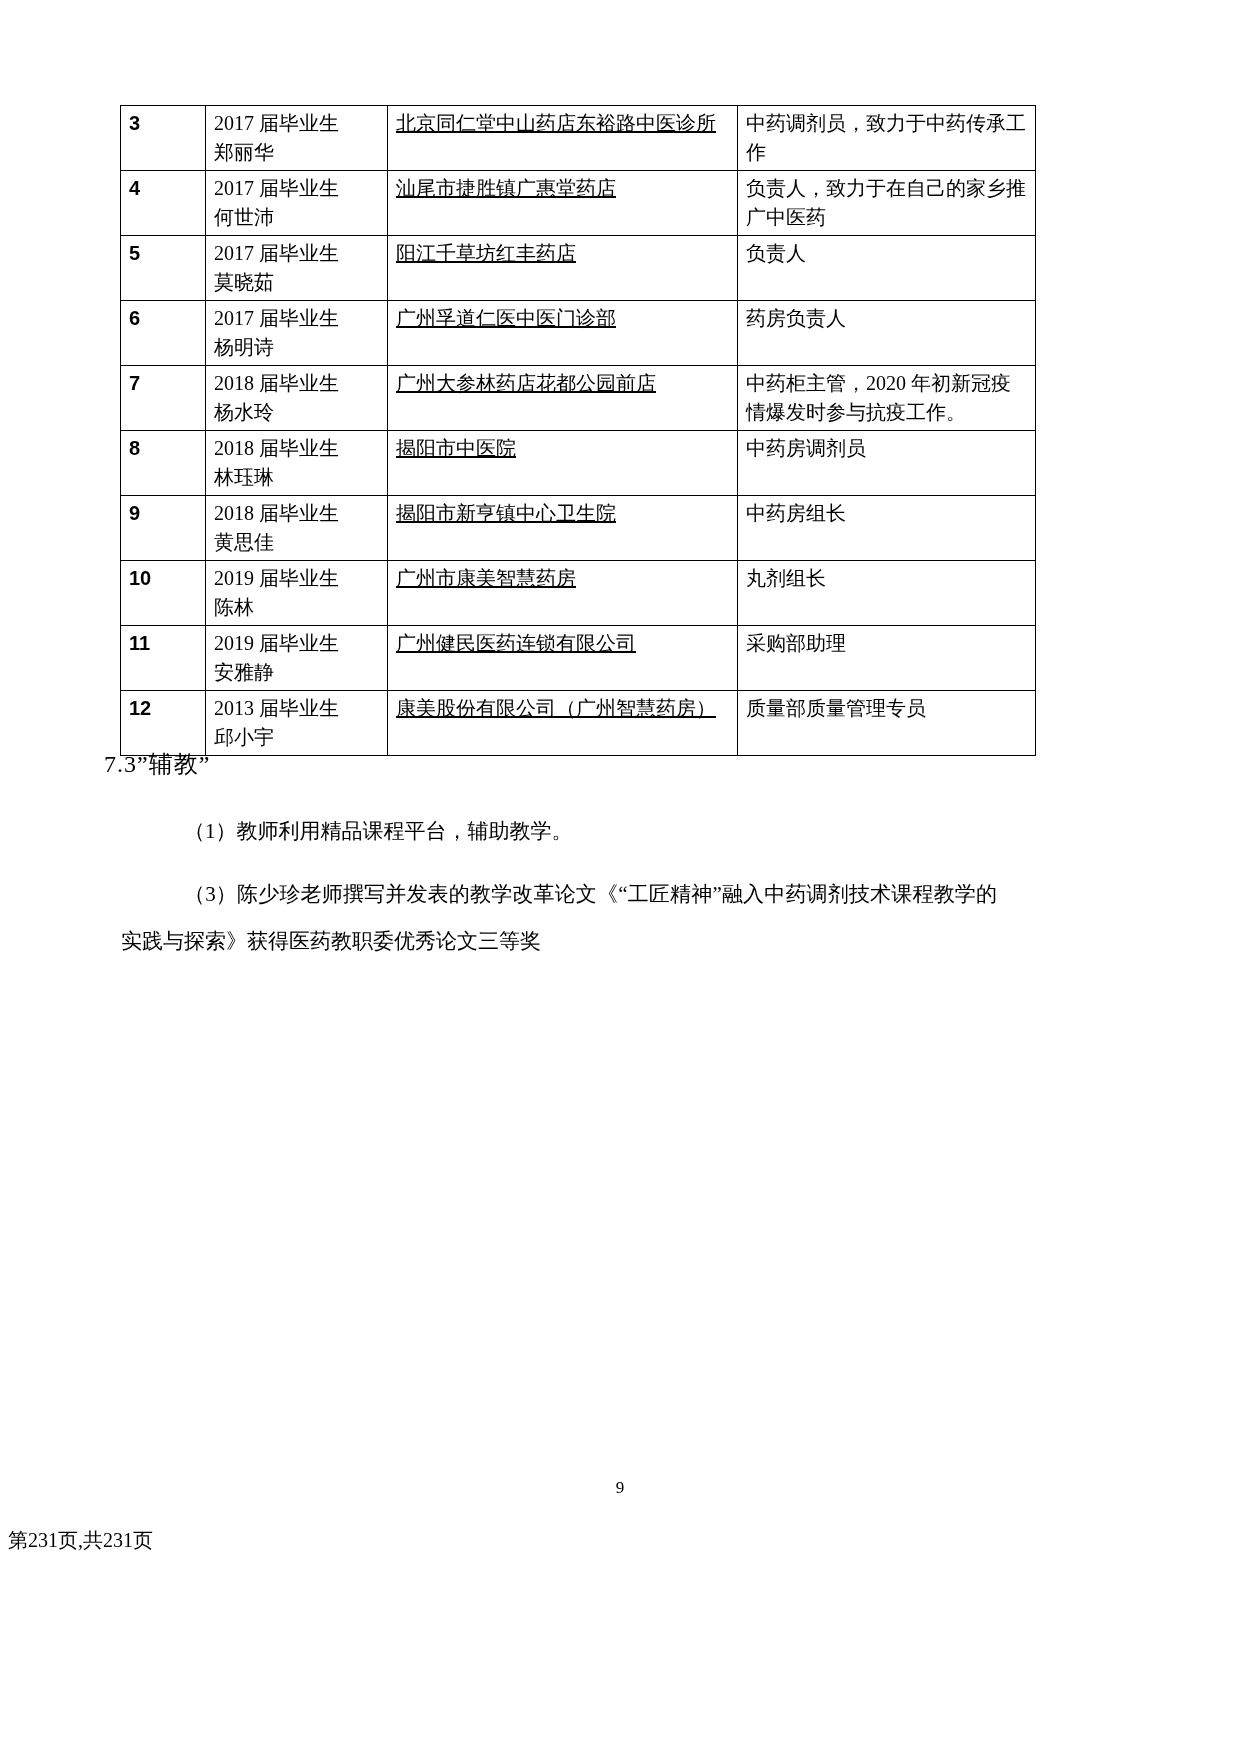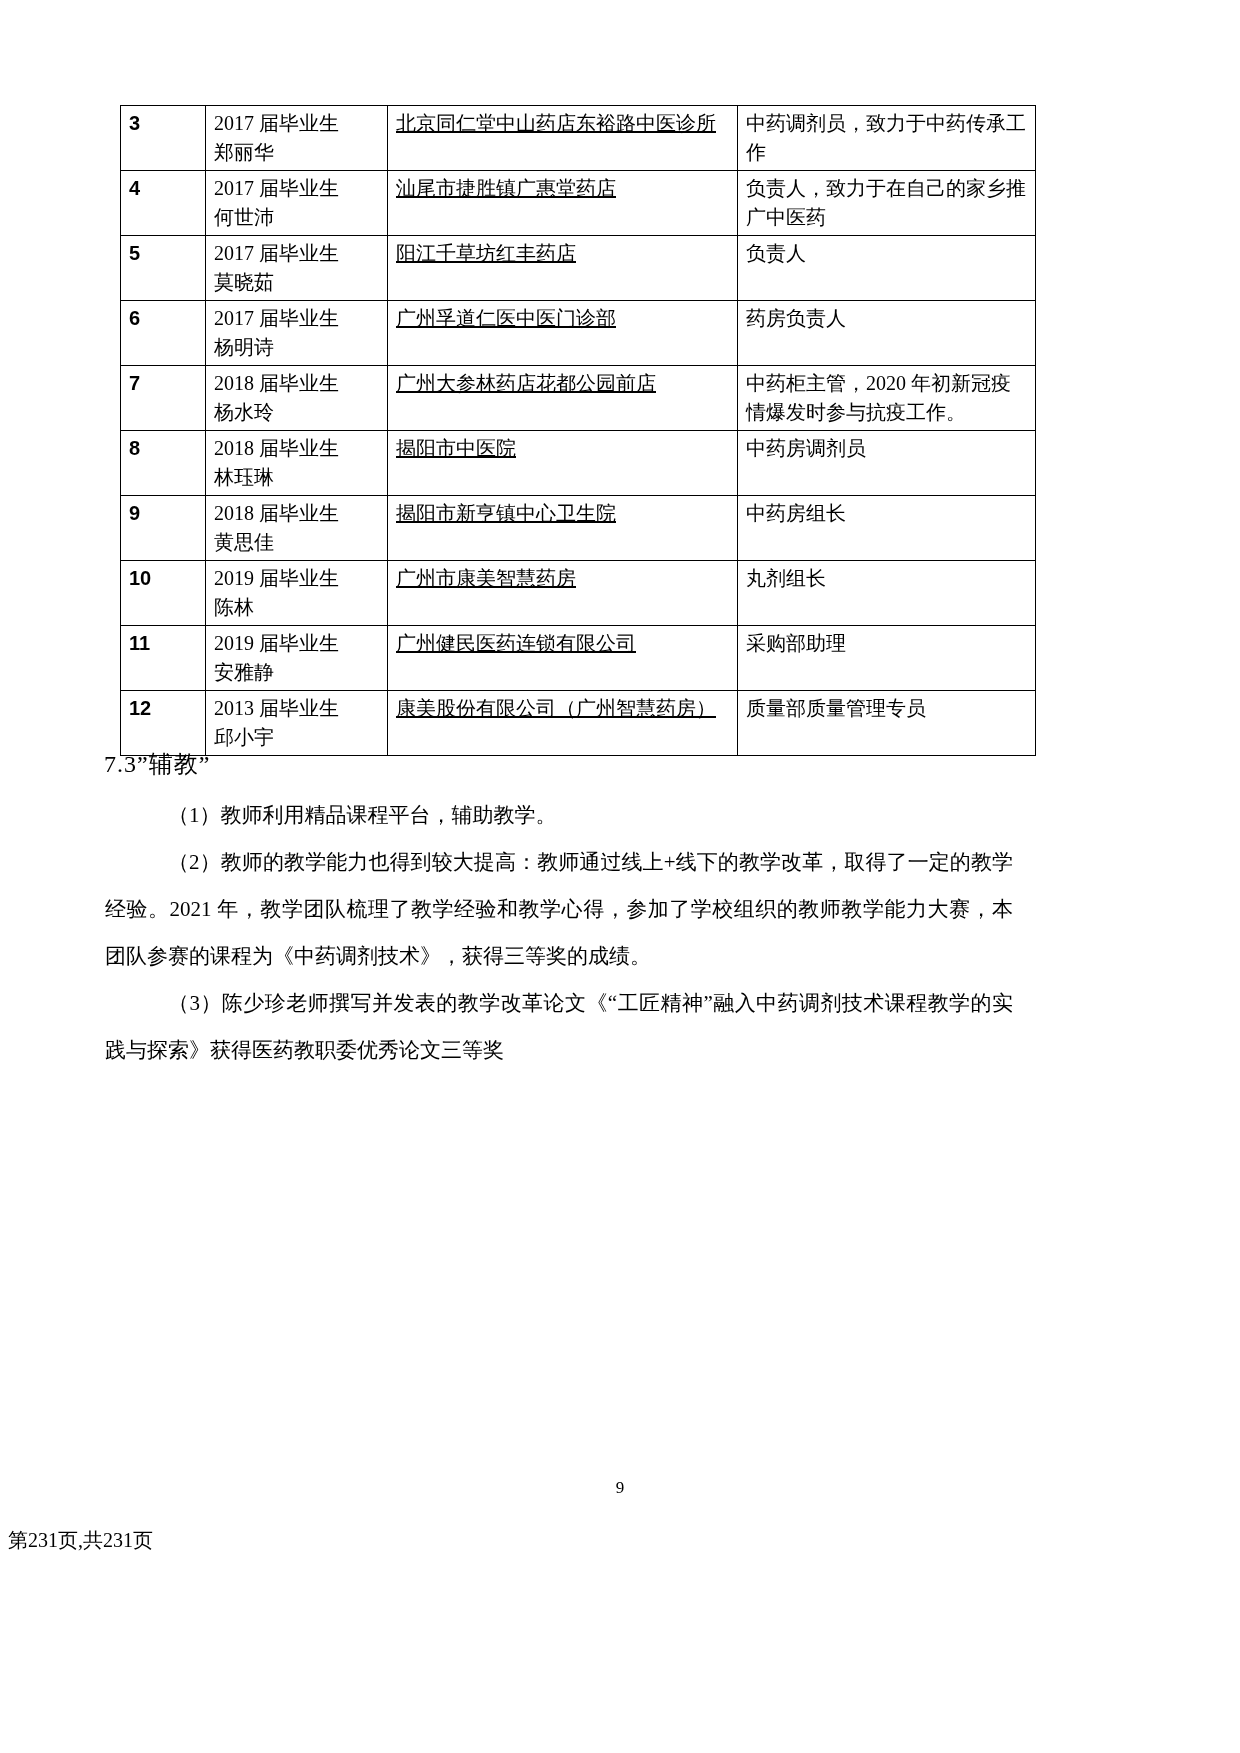--- a/index.html
+++ b/index.html
@@ -60,21 +60,21 @@
   .body-text {
     position: absolute;
     left: 105px;
     top: 792px;
     width: 908px;
     font-size: 21px;
     line-height: 47px;
     text-align: justify;
   }
   .body-text p {
-    margin: 0;
+    margin: 16px;
     text-indent: 63px;
   }
 
   
   .page-number {
     position: absolute;
     left: 0;
     top: 1478px;
     width: 100%;
     text-align: center;
@@ -186,21 +186,20 @@
           <td class="c-work">康美股份有限公司（广州智慧药房）</td>
           <td class="c-pos">质量部质量管理专员</td>
         </tr>
       </tbody>
   </table>
 
   <div class="section-heading">7.3”辅教”</div>
 
   <div class="body-text">
       <p>（1）教师利用精品课程平台，辅助教学。</p>
-      <p>（2）教师的教学能力也得到较大提高：教师通过线上+线下的教学改革，取得了一定的教学经验。2021 年，教学团队梳理了教学经验和教学心得，参加了学校组织的教师教学能力大赛，本团队参赛的课程为《中药调剂技术》，获得三等奖的成绩。</p>
       <p>（3）陈少珍老师撰写并发表的教学改革论文《“工匠精神”融入中药调剂技术课程教学的实践与探索》获得医药教职委优秀论文三等奖</p>
     </div>
 
   <div class="page-number">9</div>
 
   <div class="footer-info">第231页,共231页</div>
 
 </div>
 
 </body></html>

